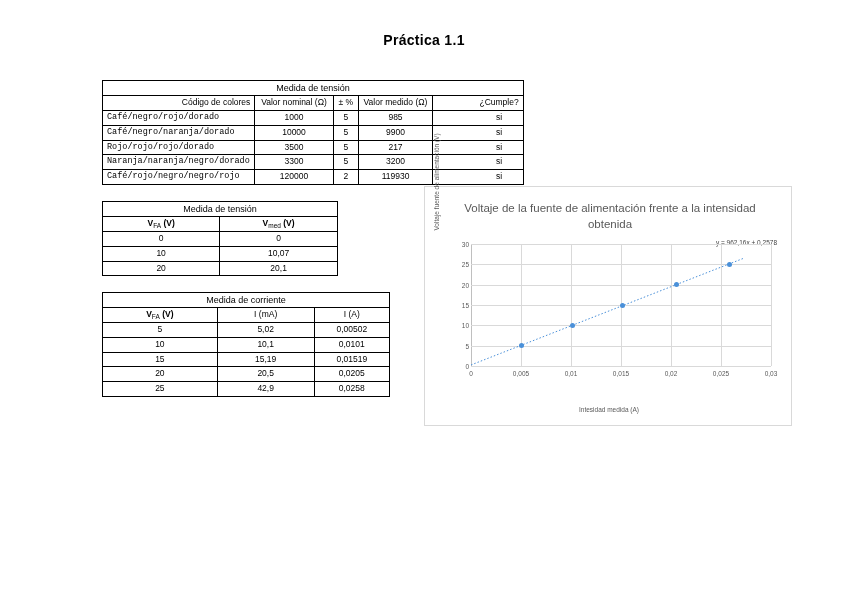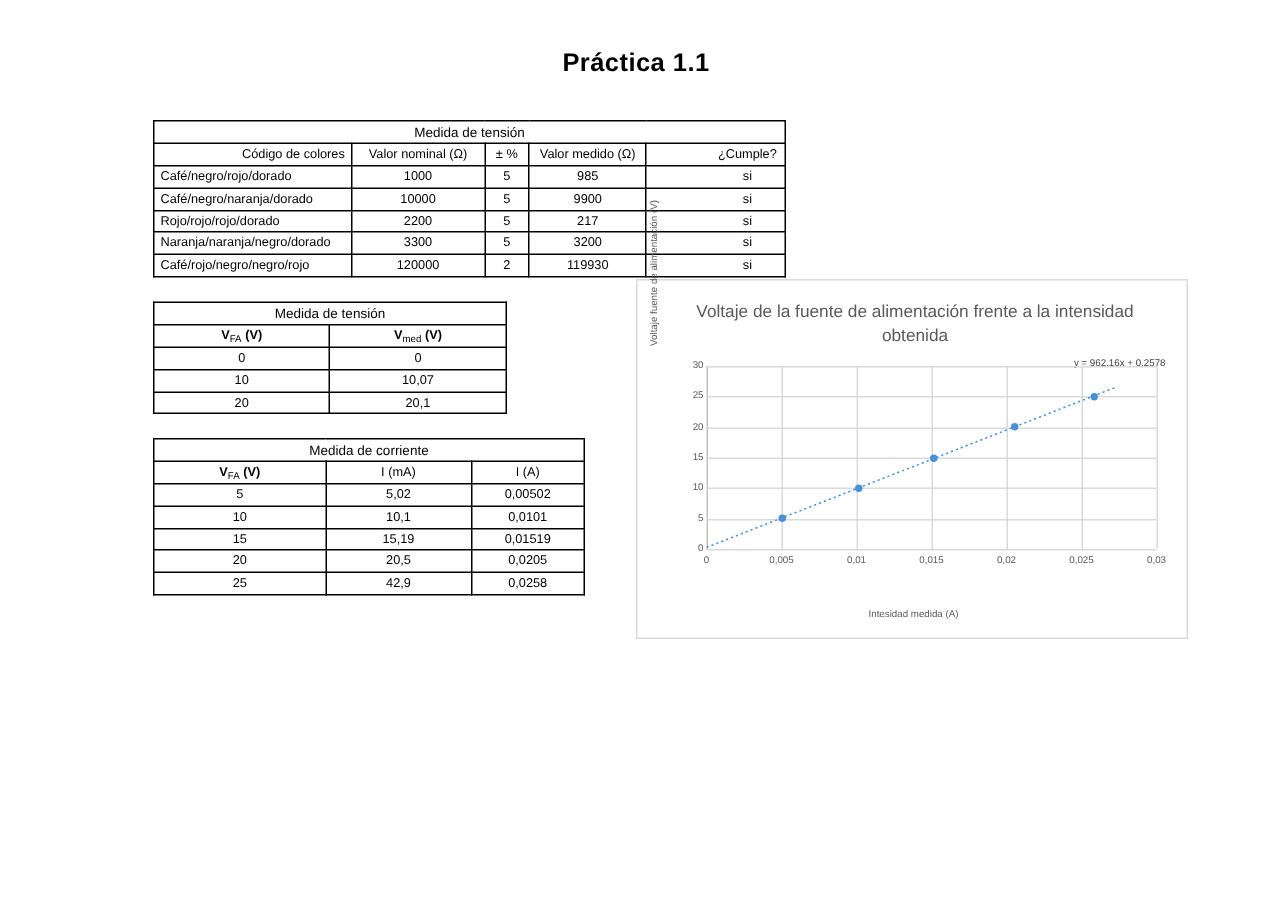--- a/index.html
+++ b/index.html
@@ -14,21 +14,21 @@
     color: #000000;
     position: relative;
     overflow: hidden;
   }
   .page-title {
     position: absolute;
     top: 32px;
     left: 0;
     width: 848px;
     text-align: center;
-    font-size: 17px;
+    font-size: 14px;
     font-weight: bold;
     letter-spacing: 0.3px;
   }
 
   table.grid {
     position: absolute;
     border-collapse: collapse;
     font-size: 8.5px;
     background: #ffffff;
   }
@@ -47,21 +47,21 @@
   }
   .hdr {
     text-align: center;
     font-size: 8.5px;
   }
   .hdr-left {
     text-align: right;
     margin-top: 21px;
   }
   .ctr { text-align: center; }
-  .lft { text-align: left; }
+  .lft { text-align: left; font-family: Liberation Mono, monospace; }
   sub { font-size: 6.5px; vertical-align: baseline; position: relative; top: 2px; }
 
   
   #tbl-resistencias { top: 80px; left: 102px; width: 422px; }
   #tbl-resistencias td.c1 { width: 150px; }
   #tbl-resistencias td.c2 { width: 120px; }
   #tbl-resistencias td.c3 { width: 38px; }
   #tbl-resistencias td.c4 { width: 85px; }
   #tbl-resistencias td.c5 { width: 48px; padding-left: 46px; }
 
@@ -212,21 +212,21 @@
   </tr>
   <tr>
     <td class="c1 lft">Café/negro/naranja/dorado</td>
     <td class="c2 ctr">10000</td>
     <td class="c3 ctr">5</td>
     <td class="c4 ctr">9900</td>
     <td class="c5 ctr">si</td>
   </tr>
   <tr>
     <td class="c1 lft">Rojo/rojo/rojo/dorado</td>
-    <td class="c2 ctr">2200</td>
+    <td class="c2 ctr">3500</td>
     <td class="c3 ctr">5</td>
     <td class="c4 ctr">217</td>
     <td class="c5 ctr">si</td>
   </tr>
   <tr>
     <td class="c1 lft">Naranja/naranja/negro/dorado</td>
     <td class="c2 ctr">3300</td>
     <td class="c3 ctr">5</td>
     <td class="c4 ctr">3200</td>
     <td class="c5 ctr">si</td>

